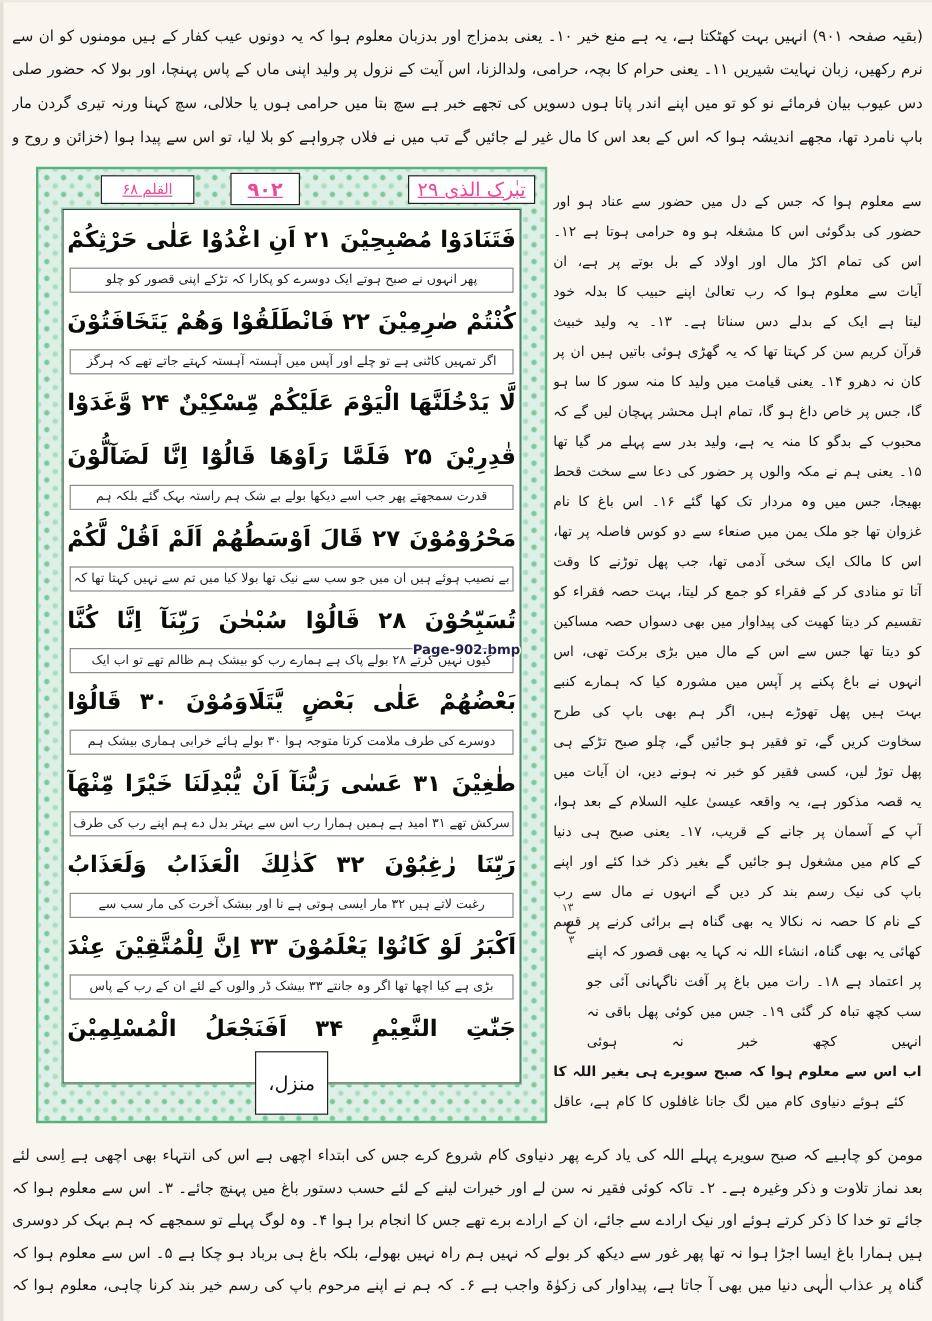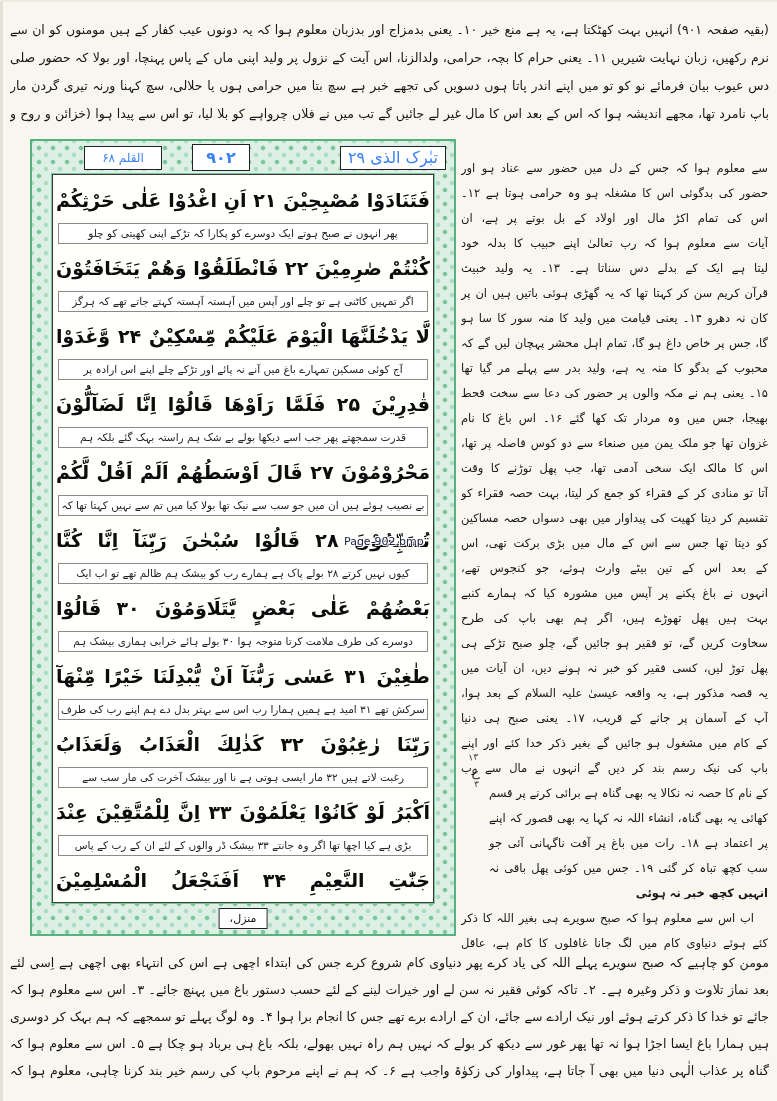--- a/index.html
+++ b/index.html
@@ -27,21 +27,21 @@
     box-sizing:border-box;border:2px solid #57b07e;
     background-color:#def0e5;
     background-image:
       radial-gradient(circle,#7cc79a 1.6px,transparent 2.8px),
       radial-gradient(circle,#abdcc2 1.6px,transparent 2.8px);
     background-size:14px 14px,14px 14px;
     background-position:0 0,7px 7px;
   }
   .frame-label{
     position:absolute;background:#fff;border:1px solid #222;
-    text-align:center;direction:rtl;overflow:hidden;color:#3b82f6;
+    text-align:center;direction:rtl;overflow:hidden;color:#ec4899;text-decoration:underline;
   }
   .surah-box{left:52px;top:5px;width:76px;height:22px;line-height:22px;font-size:12px;}
   .page-box{left:160px;top:3px;width:56px;height:25px;line-height:25px;font-size:16px;font-weight:bold;}
   .juz-box{right:8px;top:5px;width:104px;height:22px;line-height:22px;font-size:16px;}
 
   .frame-inner{
     position:absolute;left:20px;right:20px;top:33px;bottom:31px;
     background:#fffffc;border:1px solid #3a3a3a;outline:1px solid #7cc79a;
     padding:3px 3px 0;overflow:hidden;
   }
@@ -51,21 +51,21 @@
     text-align:justify;text-align-last:justify;-moz-text-align-last:justify;
   }
   .urdu-box{
     height:19px;line-height:18px;margin:0 2px 2px;border:1px solid #8a8a8a;
     direction:rtl;font-size:10.5px;color:#242424;overflow:hidden;
     text-align:center;background:#fff;
   }
   .manzil-box{
     position:absolute;bottom:5px;left:50%;transform:translateX(-50%);
     background:#fff;border:1px solid #222;height:19px;line-height:19px;
-    padding:0 10px;font-size:11px;direction:rtl;color:#111;
+    padding:16px 10px;font-size:16px;direction:rtl;color:#111;
   }
 
   
   .right-column{position:absolute;left:461px;top:156px;width:307px;direction:rtl;}
   .rc-line{
     height:25px;line-height:25px;font-size:11.5px;overflow:hidden;box-sizing:border-box;
     text-align:justify;text-align-last:justify;-moz-text-align-last:justify;color:#171717;
   }
   
   .rc-line:nth-child(26),.rc-line:nth-child(27),.rc-line:nth-child(28),.rc-line:nth-child(29){padding-left:28px;}
@@ -78,21 +78,21 @@
   .margin-marker{
     position:absolute;left:464px;top:752px;width:22px;direction:rtl;
     text-align:center;color:#3a3a3a;transform:rotate(-7deg);
   }
   .mm-line{font-size:9px;line-height:11px;}
   .mm-line.big{font-size:14px;line-height:16px;}
 
   
   .file-label{
     position:absolute;left:344px;top:535px;
-    font-family:"DejaVu Sans",sans-serif;font-size:11px;font-weight:normal;
+    font-family:"DejaVu Sans",sans-serif;font-size:11px;font-weight:bold;
     color:#22224a;letter-spacing:0;
     text-shadow:-1px -1px 0 #fff,1px -1px 0 #fff,-1px 1px 0 #fff,1px 1px 0 #fff;
     text-align:center;
   }
 
   
   .bottom-block{position:absolute;top:949px;left:10px;right:8px;direction:rtl;}
   .bb-line{
     height:27px;line-height:27px;font-size:12.5px;overflow:hidden;
     text-align:justify;text-align-last:justify;-moz-text-align-last:justify;color:#171717;
@@ -114,31 +114,30 @@
 
 <div class="quran-frame">
   <div class="frame-label juz-box">تبٰرک الذی ۲۹</div>
   <div class="frame-label page-box">۹۰۲</div>
   <div class="frame-label surah-box">القلم ۶۸</div>
 
   <div class="frame-inner">
 
       <div>
         <div class="arabic-line">فَتَنَادَوْا مُصْبِحِيْنَ ۲۱ اَنِ اغْدُوْا عَلٰى حَرْثِكُمْ اِنْ</div>
-        <div class="urdu-box">پھر انہوں نے صبح ہوتے ایک دوسرے کو پکارا کہ تڑکے اپنی کھیتی کو چلو</div>
+        <div class="urdu-box">پھر انہوں نے صبح ہوتے ایک دوسرے کو پکارا کہ تڑکے اپنی قصور کو چلو</div>
       </div>
 
       <div>
         <div class="arabic-line">كُنْتُمْ صٰرِمِيْنَ ۲۲ فَانْطَلَقُوْا وَهُمْ يَتَخَافَتُوْنَ ۲۳ اَنْ</div>
         <div class="urdu-box">اگر تمہیں کاٹنی ہے تو چلے اور آپس میں آہستہ آہستہ کہتے جاتے تھے کہ ہرگز</div>
       </div>
 
       <div>
         <div class="arabic-line">لَّا يَدْخُلَنَّهَا الْيَوْمَ عَلَيْكُمْ مِّسْكِيْنٌ ۲۴ وَّغَدَوْا عَلٰى حَرْدٍ</div>
-        <div class="urdu-box">آج کوئی مسکین تمہارے باغ میں آنے نہ پائے اور تڑکے چلے اپنے اس ارادہ پر</div>
       </div>
 
       <div>
         <div class="arabic-line">قٰدِرِيْنَ ۲۵ فَلَمَّا رَاَوْهَا قَالُوْٓا اِنَّا لَضَآلُّوْنَ ۲۶ بَلْ نَحْنُ</div>
         <div class="urdu-box">قدرت سمجھتے پھر جب اسے دیکھا بولے بے شک ہم راستہ بہک گئے بلکہ ہم</div>
       </div>
 
       <div>
         <div class="arabic-line">مَحْرُوْمُوْنَ ۲۷ قَالَ اَوْسَطُهُمْ اَلَمْ اَقُلْ لَّكُمْ لَوْلَا</div>
         <div class="urdu-box">بے نصیب ہوئے ہیں ان میں جو سب سے نیک تھا بولا کیا میں تم سے نہیں کہتا تھا کہ تسبیح</div>
@@ -195,21 +194,20 @@
     <div class="rc-line">کان نہ دھرو ۱۴۔ یعنی قیامت میں ولید کا منہ سور کا سا ہو</div>
     <div class="rc-line">گا، جس پر خاص داغ ہو گا، تمام اہل محشر پہچان لیں گے کہ</div>
     <div class="rc-line">محبوب کے بدگو کا منہ یہ ہے، ولید بدر سے پہلے مر گیا تھا</div>
     <div class="rc-line">۱۵۔ یعنی ہم نے مکہ والوں پر حضور کی دعا سے سخت قحط</div>
     <div class="rc-line">بھیجا، جس میں وہ مردار تک کھا گئے ۱۶۔ اس باغ کا نام</div>
     <div class="rc-line">غزوان تھا جو ملک یمن میں صنعاء سے دو کوس فاصلہ پر تھا،</div>
     <div class="rc-line">اس کا مالک ایک سخی آدمی تھا، جب پھل توڑنے کا وقت</div>
     <div class="rc-line">آتا تو منادی کر کے فقراء کو جمع کر لیتا، بہت حصہ فقراء کو</div>
     <div class="rc-line">تقسیم کر دیتا کھیت کی پیداوار میں بھی دسواں حصہ مساکین</div>
     <div class="rc-line">کو دیتا تھا جس سے اس کے مال میں بڑی برکت تھی، اس</div>
-    <div class="rc-line">کے بعد اس کے تین بیٹے وارث ہوئے، جو کنجوس تھے،</div>
     <div class="rc-line">انہوں نے باغ پکنے پر آپس میں مشورہ کیا کہ ہمارے کنبے</div>
     <div class="rc-line">بہت ہیں پھل تھوڑے ہیں، اگر ہم بھی باپ کی طرح</div>
     <div class="rc-line">سخاوت کریں گے، تو فقیر ہو جائیں گے، چلو صبح تڑکے ہی</div>
     <div class="rc-line">پھل توڑ لیں، کسی فقیر کو خبر نہ ہونے دیں، ان آیات میں</div>
     <div class="rc-line">یہ قصہ مذکور ہے، یہ واقعہ عیسیٰ علیہ السلام کے بعد ہوا،</div>
     <div class="rc-line">آپ کے آسمان پر جانے کے قریب، ۱۷۔ یعنی صبح ہی دنیا</div>
     <div class="rc-line">کے کام میں مشغول ہو جائیں گے بغیر ذکر خدا کئے اور اپنے</div>
     <div class="rc-line">باپ کی نیک رسم بند کر دیں گے انہوں نے مال سے رب</div>
     <div class="rc-line">کے نام کا حصہ نہ نکالا یہ بھی گناہ ہے برائی کرنے پر قسم</div>
     <div class="rc-line">کھائی یہ بھی گناہ، انشاء اللہ نہ کہا یہ بھی قصور کہ اپنے</div>

